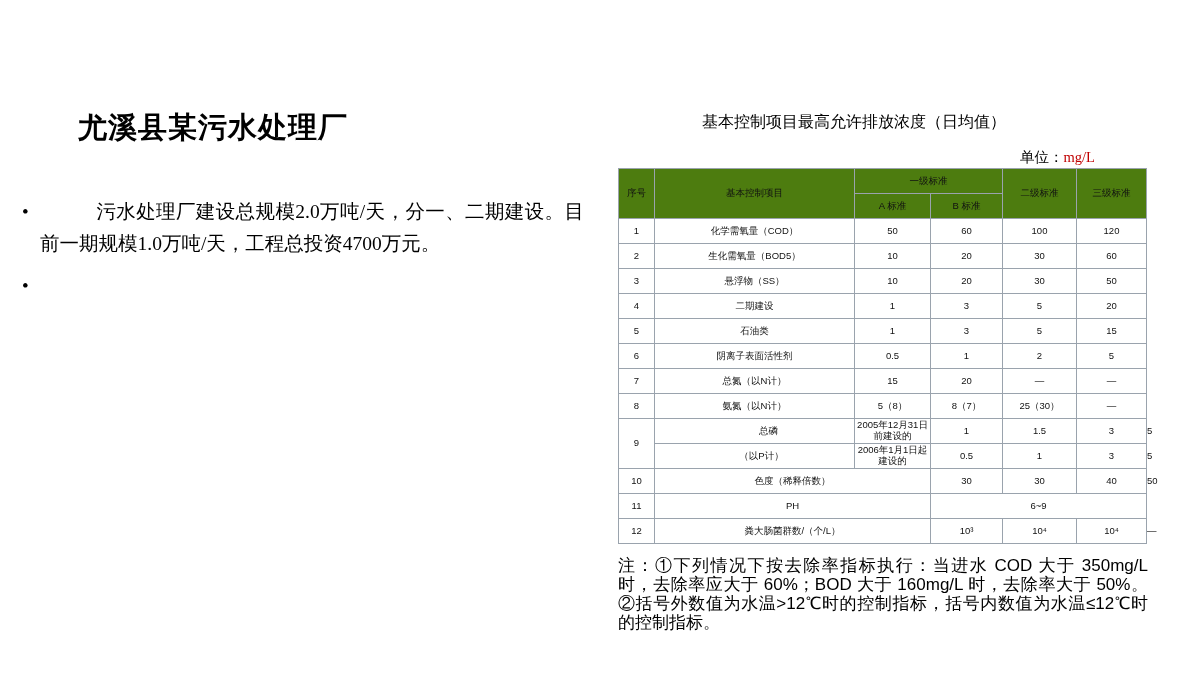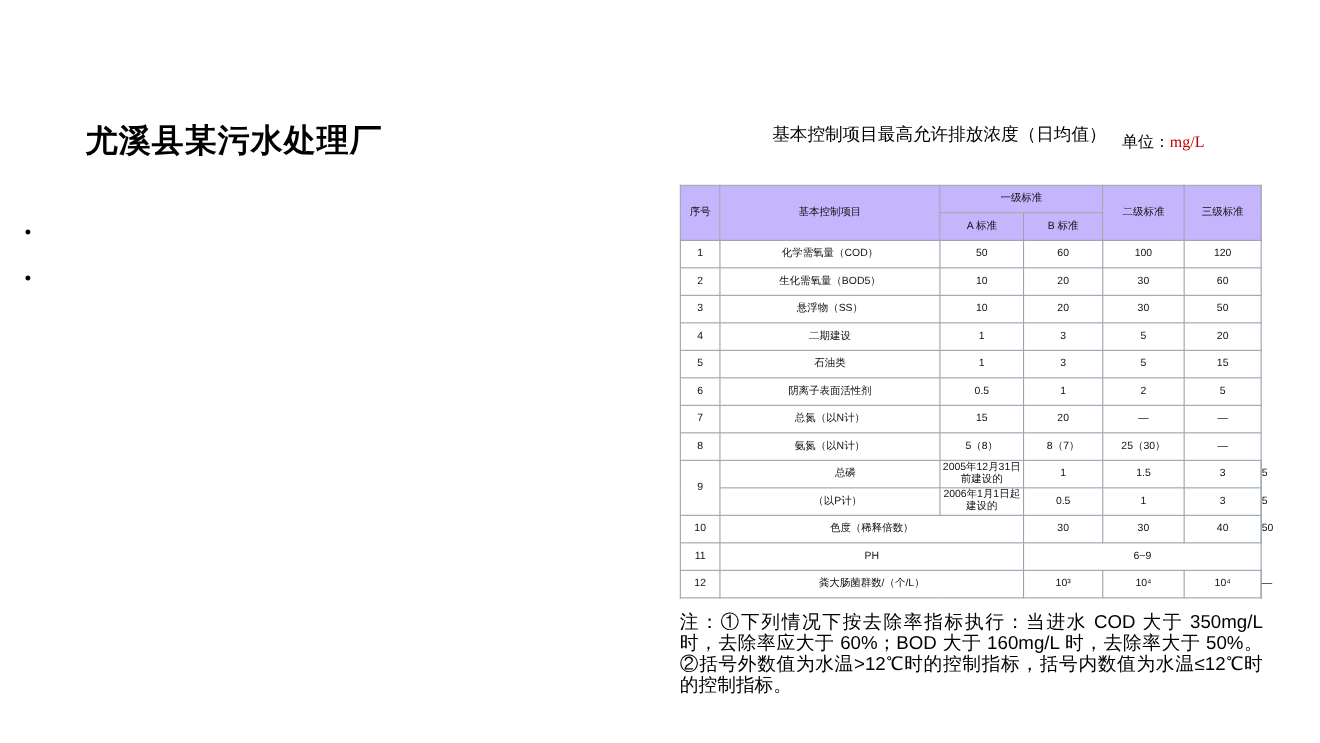--- a/index.html
+++ b/index.html
@@ -82,21 +82,21 @@
     left: 102px;
     top: 112px;
     font-family: Liberation Sans, sans-serif;
     font-size: 16px;
     color: #000;
     white-space: nowrap;
   }
   .tbl-unit {
     position: absolute;
     left: 420px;
-    top: 120px;
+    top: 148px;
     font-family: "Liberation Serif", serif;
     font-size: 14.5px;
     color: #000;
     white-space: nowrap;
   }
   .tbl-unit .unit-val {
     color: #c00000;
   }
   .table-wrap {
     position: absolute;
@@ -116,21 +116,21 @@
     font-size: 9.5px;
     color: #111;
     text-align: center;
     vertical-align: middle;
     padding: 0;
     height: 24px;
     line-height: 1.15;
   }
   table.std th {
     font-weight: normal;
-    background: #c4b5fd;
+    background: #4d7c0f;
   }
   td.item-name {
     text-align: left;
     padding-left: 7px;
   }
   td.sub-left {
     text-align: left;
     padding-left: 5px;
     font-size: 8.8px;
   }
@@ -156,21 +156,21 @@
 <body>
 
 <div class="slide">
 
   <div class="left-col">
     <div class="slide-title">尤溪县某污水处理厂</div>
 
     <div class="bullet-list">
       <div class="bullet-item">
         <span class="dot">•</span>
-        <span class="indent"></span>
+        <span class="indent"></span><span>污水处理厂建设总规模2.0万吨/天，分一、二期建设。目前一期规模1.0万吨/天，工程总投资4700万元。</span>
       </div>
       <div class="bullet-item">
         <span class="dot">•</span>
         <span class="indent"></span>
       </div>
     </div>
   </div>
 
   <div class="right-col">
     <div class="tbl-caption">基本控制项目最高允许排放浓度（日均值）</div>

